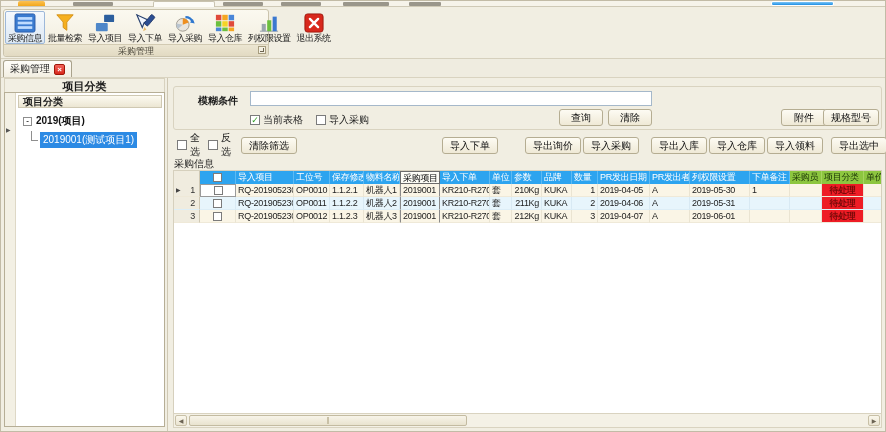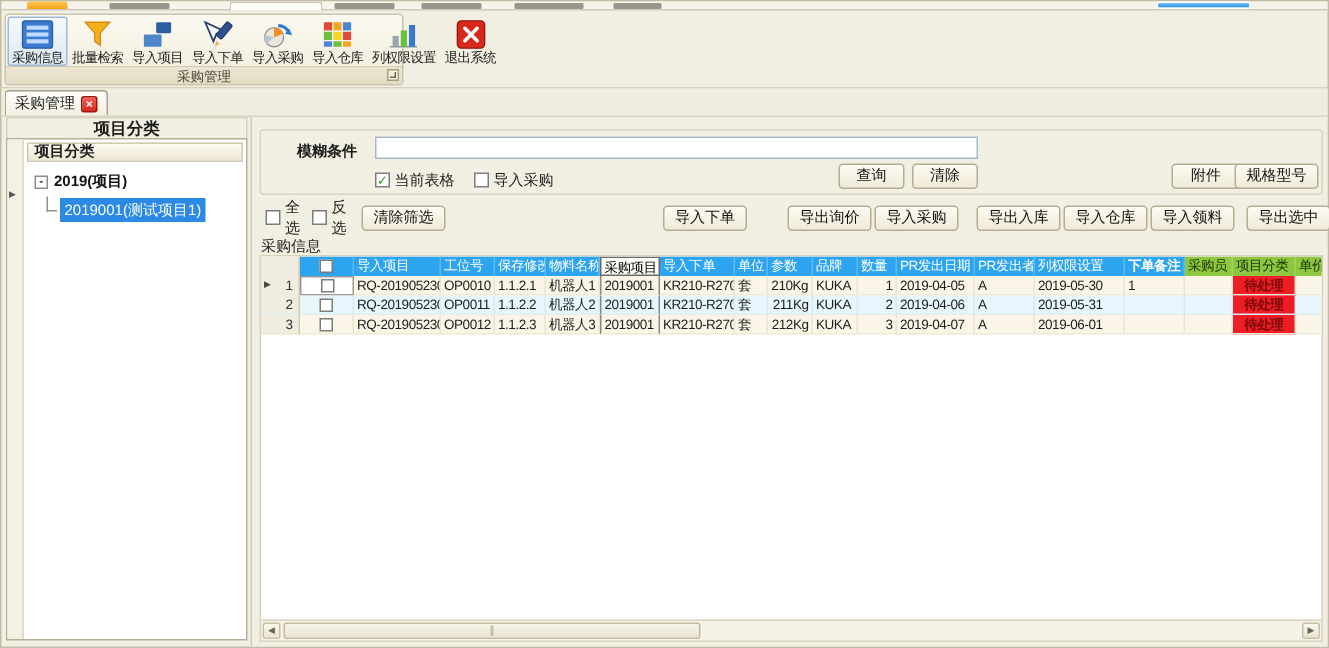--- a/index.html
+++ b/index.html
@@ -294,38 +294,38 @@
             <div class="tc" style="width: 36px;">物料名称</div>
             <div class="tc hsel" style="width: 40px;">采购项目</div>
             <div class="tc" style="width: 50px;">导入下单</div>
             <div class="tc" style="width: 22px;">单位</div>
             <div class="tc" style="width: 30px;">参数</div>
             <div class="tc" style="width: 30px;">品牌</div>
             <div class="tc" style="width: 26px;">数量</div>
             <div class="tc" style="width: 52px;">PR发出日期</div>
             <div class="tc" style="width: 40px;">PR发出者</div>
             <div class="tc" style="width: 60px;">列权限设置</div>
-            <div class="tc" style="width: 40px; font-weight: bold;">下单备注</div>
+            <div class="tc" style="width: 40px;">下单备注</div>
             <div class="tc hgreen" style="width: 32px;">采购员</div>
             <div class="tc hgreen" style="width: 42px;">项目分类</div>
             <div class="tc hgreen" style="width: 30px;">单价</div>
           </div>
           <div class="trow odd">
             <div class="tc tind" style="width: 26px;"><span class="rarrow">▶</span>1</div>
             <div class="tc ckcell editing" style="width: 36px;">
               <span class="cbx"></span>
             </div>
             <div class="tc" style="width: 58px;">RQ-201905230001</div>
             <div class="tc" style="width: 36px;">OP0010</div>
             <div class="tc" style="width: 34px;">1.1.2.1</div>
             <div class="tc" style="width: 36px;">机器人1</div>
             <div class="tc csel" style="width: 40px;">2019001</div>
             <div class="tc" style="width: 50px;">KR210-R2700</div>
             <div class="tc" style="width: 22px;">套</div>
-            <div class="tc" style="width: 30px; text-align: center;">210Kg</div>
+            <div class="tc" style="width: 30px; text-align: right;">210Kg</div>
             <div class="tc" style="width: 30px;">KUKA</div>
             <div class="tc" style="width: 26px; text-align: right;">1</div>
             <div class="tc" style="width: 52px;">2019-04-05</div>
             <div class="tc" style="width: 40px;">A</div>
             <div class="tc" style="width: 60px;">2019-05-30</div>
             <div class="tc" style="width: 40px;">1</div>
             <div class="tc" style="width: 32px;"></div>
             <div class="tc status-on" style="width: 42px;">待处理</div>
             <div class="tc" style="width: 30px;"></div>
           </div>

